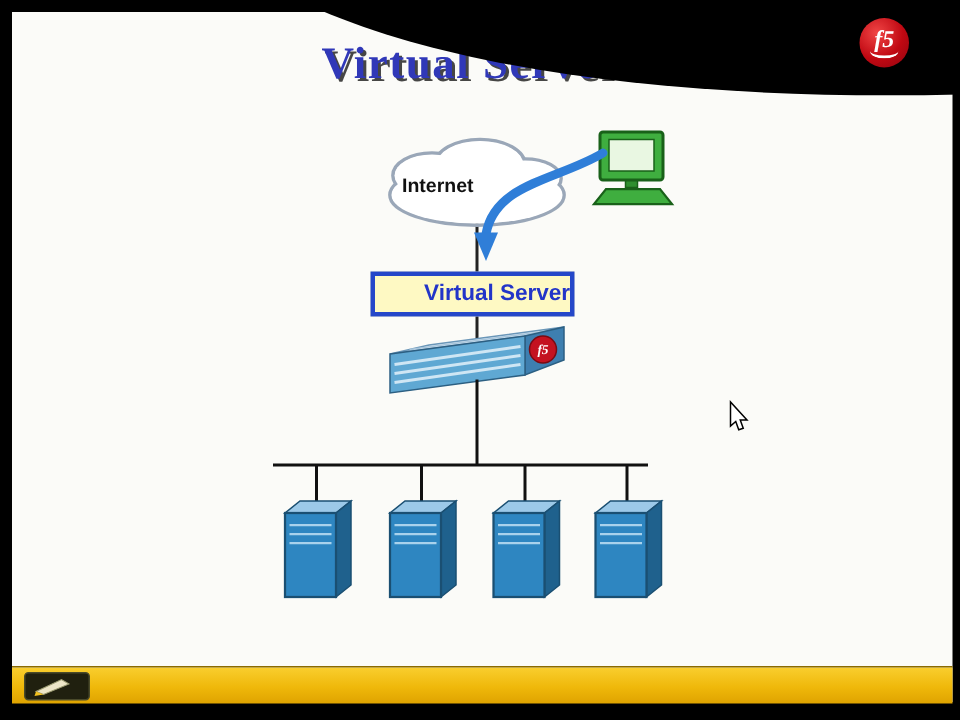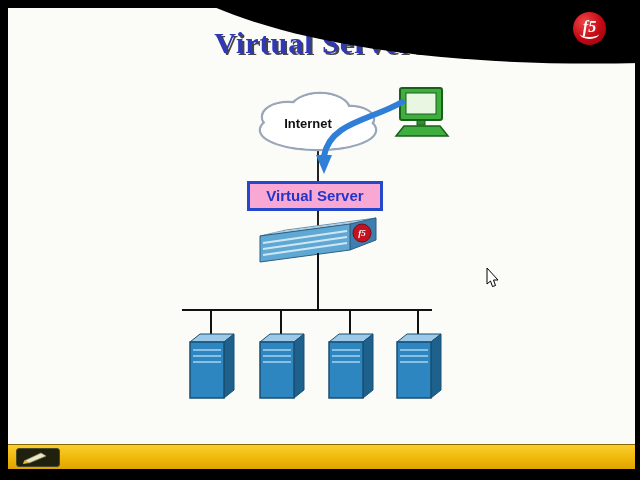--- a/index.html
+++ b/index.html
@@ -17,25 +17,25 @@
   #swoosh{position:absolute;left:0;top:0;width:640px;height:80px;z-index:5;pointer-events:none;}
   
   #logo{position:absolute;left:573px;top:12px;width:33px;height:33px;border-radius:50%;z-index:6;
         background:radial-gradient(circle at 35% 30%,#F04545,#C00812 55%,#8F0410);
         display:flex;align-items:center;justify-content:center;}
   #logo .f5txt{font-family:"Liberation Serif",serif;font-style:italic;font-weight:bold;
         color:#fff;font-size:16px;line-height:1;margin-top:-4px;}
   #logo .arc{position:absolute;left:7px;bottom:6px;width:19px;height:8px;
         border-bottom:2px solid #fff;border-radius:50%;}
   
-  #internet-label{position:absolute;left:256px;top:116px;width:104px;text-align:center;z-index:2;
+  #internet-label{position:absolute;left:268px;top:116px;width:104px;text-align:left;z-index:2;
         font-weight:bold;font-size:13px;color:#111;}
   
   #vs-box{position:absolute;left:247px;top:181px;width:130px;height:24px;z-index:2;
-        background:#f9a8d4;border:3px solid #2547C9;text-align:center;line-height:24px;
+        background:#fef9c3;border:3px solid #2547C9;text-align:right;line-height:24px;
         font-weight:bold;font-size:15px;color:#2335C8;}
   
   #ybar{position:absolute;left:8px;top:444px;width:627px;height:24px;z-index:4;
         background:linear-gradient(180deg,#F9CE2E 0%,#EFB80A 55%,#DFA300 100%);
         border-top:1px solid #8A6A00;}
   #pen-btn{position:absolute;left:8px;top:3px;width:42px;height:17px;background:#20200F;
         border-radius:3px;border:1px solid #4a4a2a;}
 </style>
 </head>
 <body>

